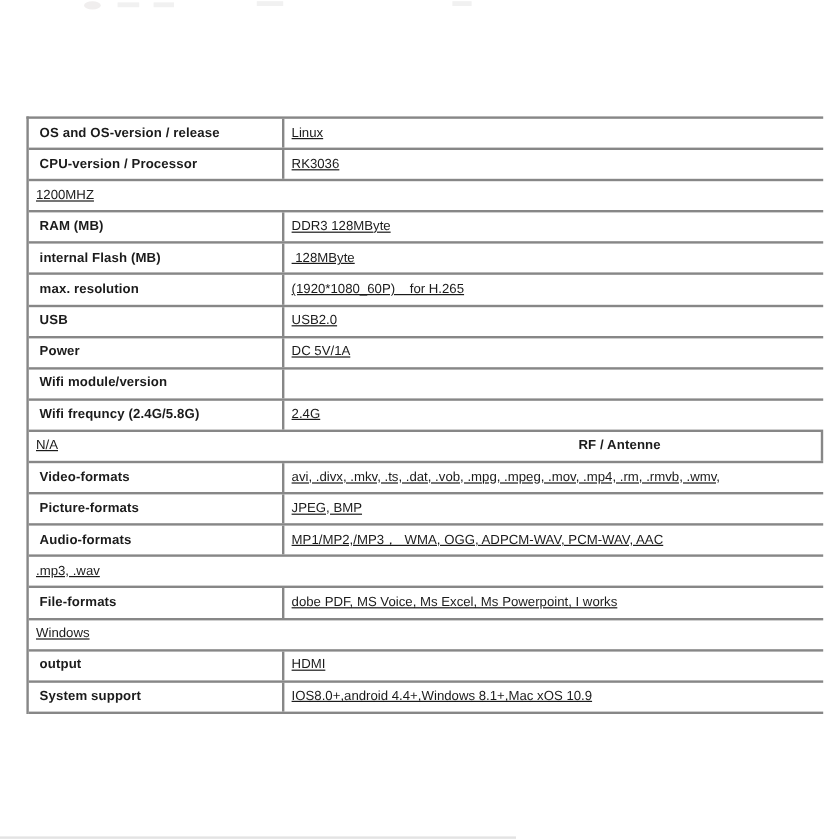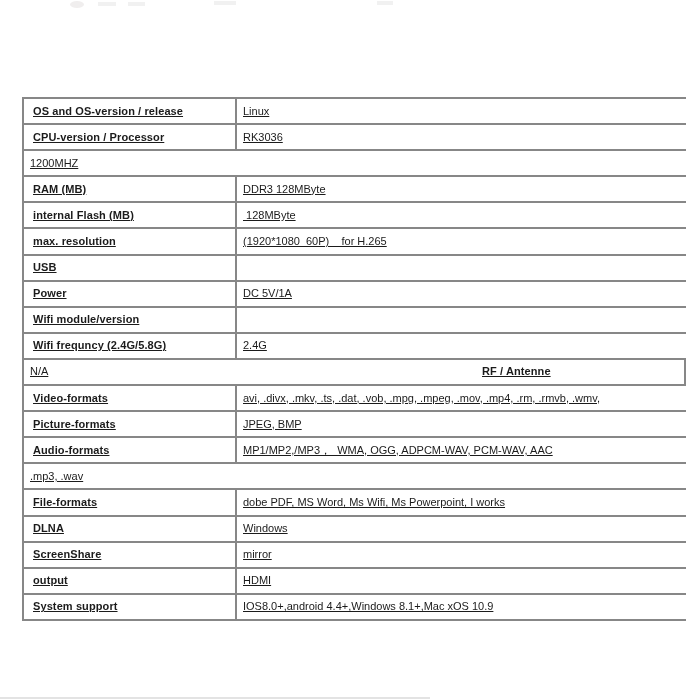--- a/index.html
+++ b/index.html
@@ -44,21 +44,20 @@
     line-height:1;
     box-sizing:border-box;
   }
   .cell.label{
     width:213px;
     min-width:213px;
     border-right:2px solid var(--border);
     padding-left:9px;
     font-weight:bold;
     letter-spacing:.1px;
-    text-decoration:underline;
   }
   .cell.value{
     flex:1;
     padding-left:6px;
     text-decoration:underline;
   }
 </style>
 </head>
 <body>
 
@@ -92,20 +91,21 @@
     <div class="spec-row">
       <div class="cell label">internal Flash (MB)</div>
       <div class="cell value"> 128MByte</div>
     </div>
     <div class="spec-row">
       <div class="cell label">max. resolution</div>
       <div class="cell value">(1920*1080_60P)    for H.265</div>
     </div>
     <div class="spec-row">
       <div class="cell label">USB</div>
+      <div class="cell value">USB2.0</div>
     </div>
     <div class="spec-row">
       <div class="cell label">Power</div>
       <div class="cell value">DC 5V/1A</div>
     </div>
     <div class="spec-row">
       <div class="cell label">Wifi module/version</div>
     </div>
     <div class="spec-row">
       <div class="cell label">Wifi frequncy (2.4G/5.8G)</div>
@@ -125,29 +125,24 @@
     </div>
     <div class="spec-row">
       <div class="cell label">Audio-formats</div>
       <div class="cell value">MP1/MP2,/MP3，  WMA, OGG, ADPCM-WAV, PCM-WAV, AAC</div>
     </div>
     <div class="spec-row">
       <div class="cell value">.mp3, .wav</div>
     </div>
     <div class="spec-row">
       <div class="cell label">File-formats</div>
-      <div class="cell value">dobe PDF, MS Word, Ms Wifi, Ms Powerpoint, I works</div>
+      <div class="cell value">dobe PDF, MS Voice, Ms Excel, Ms Powerpoint, I works</div>
     </div>
     <div class="spec-row">
-      <div class="cell label">DLNA</div>
       <div class="cell value">Windows</div>
-    </div>
-    <div class="spec-row">
-      <div class="cell label">ScreenShare</div>
-      <div class="cell value">mirror</div>
     </div>
     <div class="spec-row">
       <div class="cell label">output</div>
       <div class="cell value">HDMI</div>
     </div>
     <div class="spec-row">
       <div class="cell label">System support</div>
       <div class="cell value">IOS8.0+,android 4.4+,Windows 8.1+,Mac xOS 10.9</div>
     </div>
 

